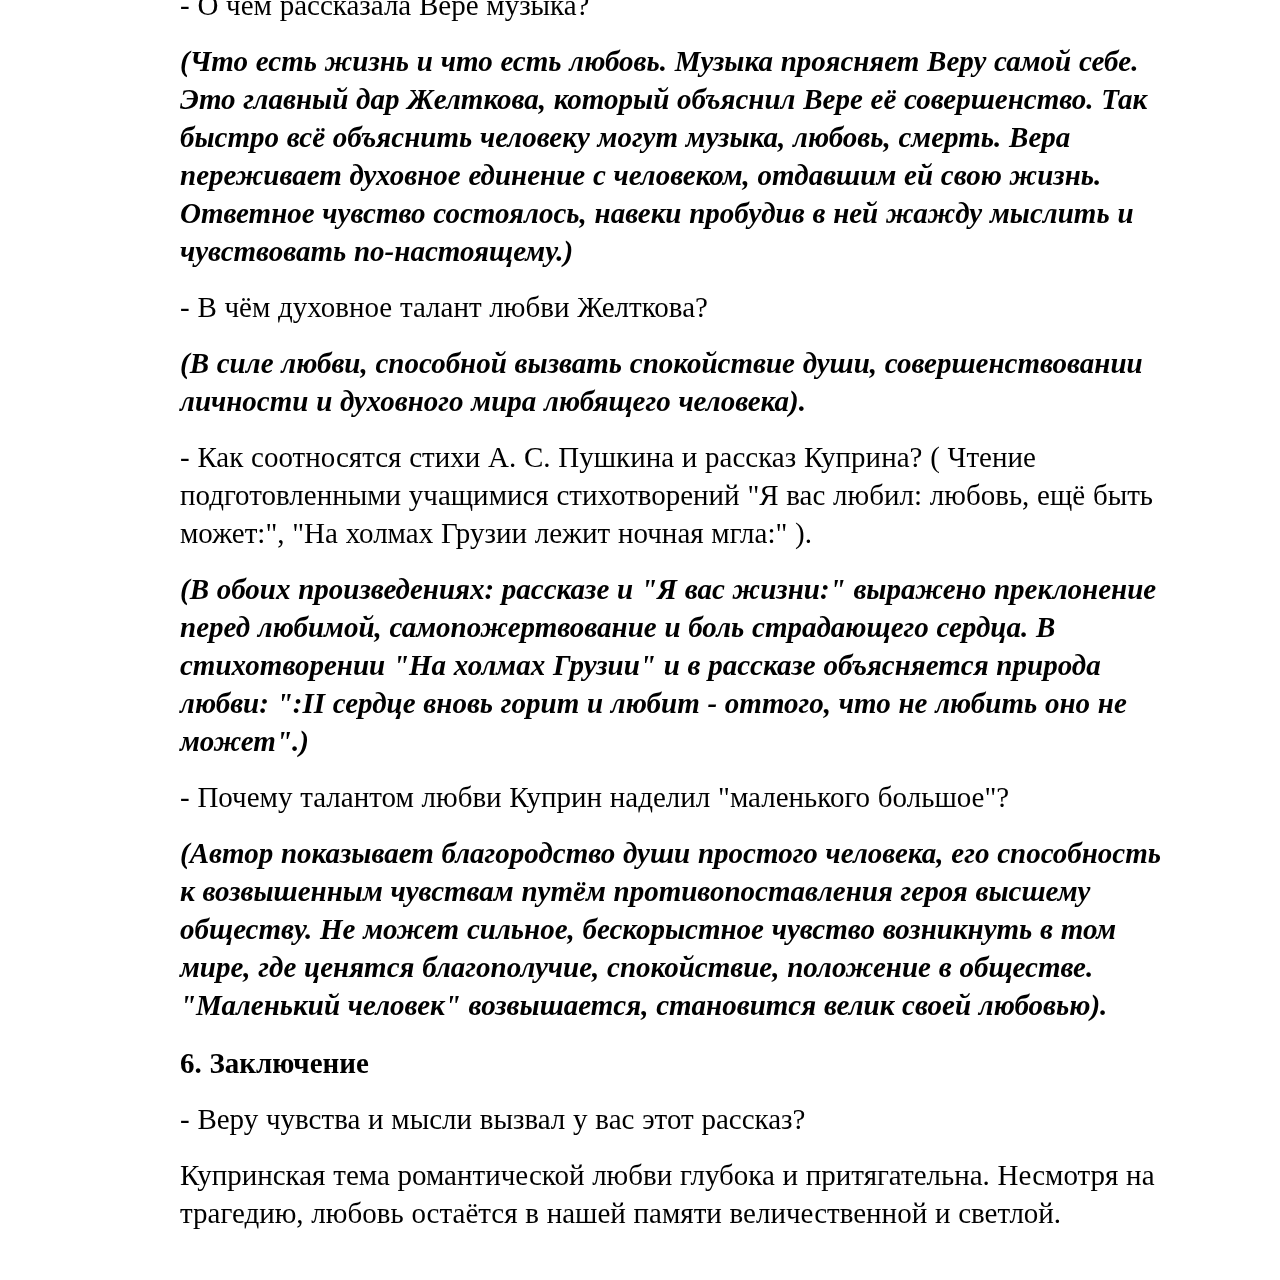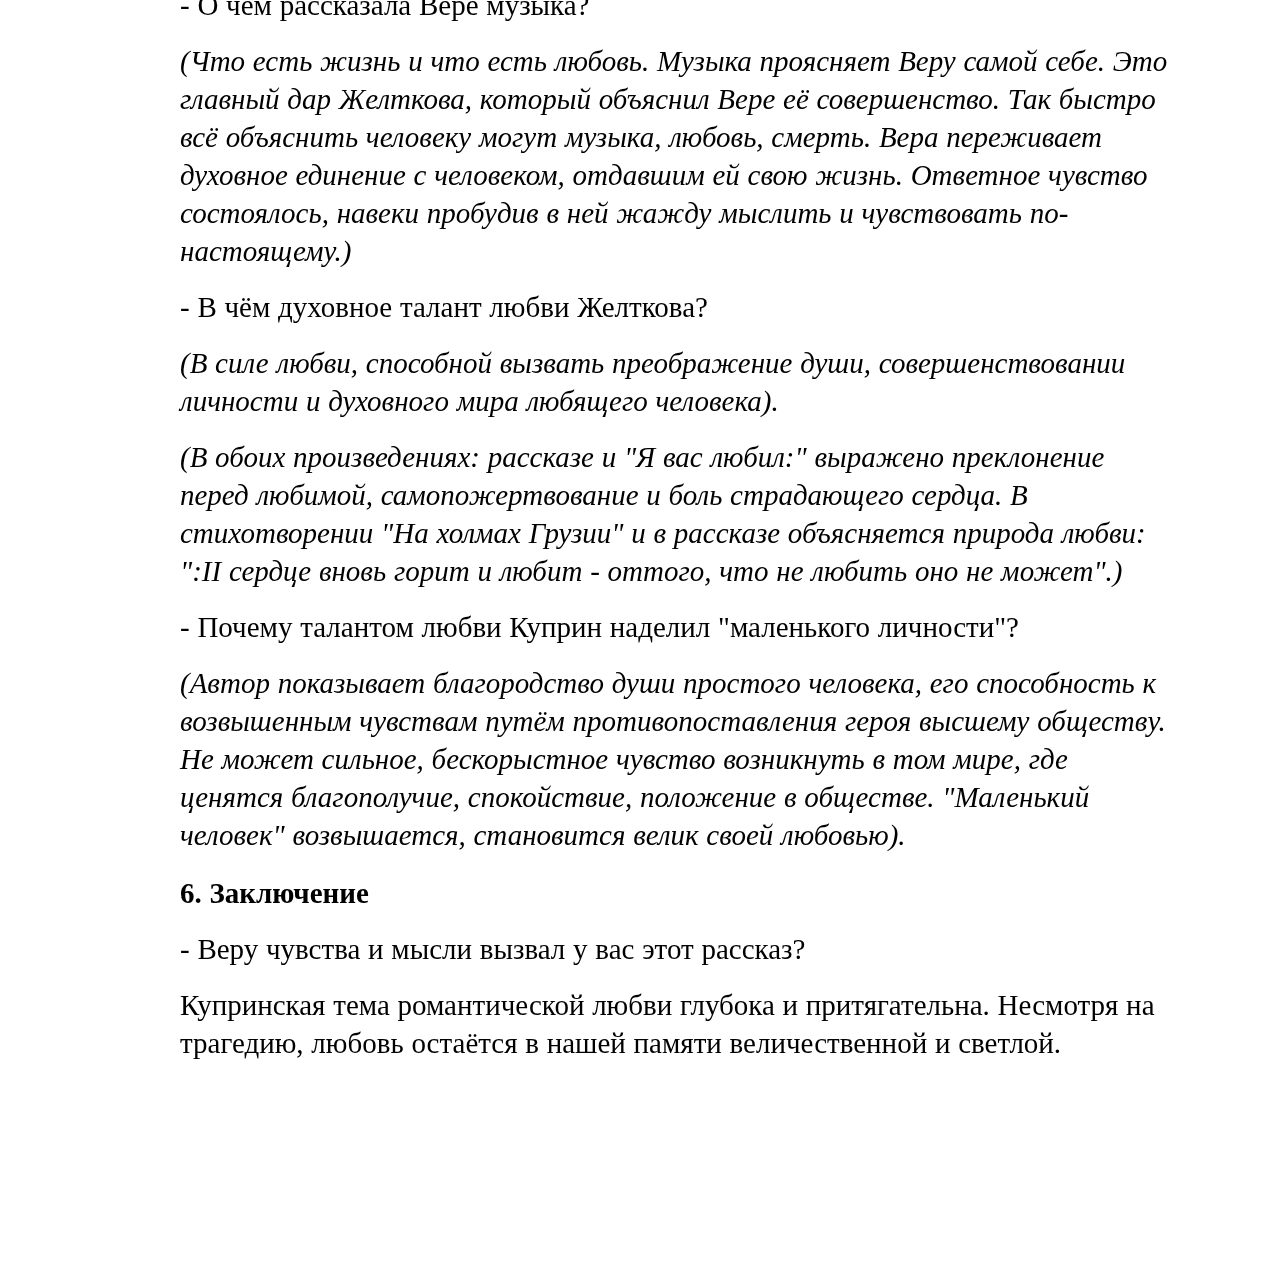--- a/index.html
+++ b/index.html
@@ -34,21 +34,21 @@
     word-spacing: 0.5px;
   }
   
   .para.roman {
     font-style: normal;
     font-weight: 400;
   }
   
   .para.italic {
     font-style: italic;
-    font-weight: 400;
+    font-weight: 700;
   }
   
   .para.heading {
     font-style: normal;
     font-weight: 700;
   }
   .gap-md { margin-top: 18px; }
   .gap-lg { margin-top: 20px; }
   
   .clipped-top {
@@ -60,26 +60,27 @@
 
 <div class="page">
   <div class="text-column">
 
     <p class="para roman clipped-top">- О чём рассказала Вере музыка?</p>
 
     <p class="para italic gap-md">(Что есть жизнь и что есть любовь. Музыка проясняет Веру самой себе. Это главный дар Желткова, который объяснил Вере её совершенство. Так быстро всё объяснить человеку могут музыка, любовь, смерть. Вера переживает духовное единение с человеком, отдавшим ей свою жизнь. Ответное чувство состоялось, навеки пробудив в ней жажду мыслить и чувствовать по-настоящему.)</p>
 
     <p class="para roman gap-md">- В чём духовное талант любви Желткова?</p>
 
-    <p class="para italic gap-md">(В силе любви, способной вызвать преображение души, совершенствовании личности и духовного мира любящего человека).</p>
+    <p class="para italic gap-md">(В силе любви, способной вызвать спокойствие души, совершенствовании личности и духовного мира любящего человека).</p>
 
+    <p class="para roman gap-md">- Как соотносятся стихи А. С. Пушкина и рассказ Куприна? ( Чтение подготовленными учащимися стихотворений "Я вас любил: любовь, ещё быть может:", "На холмах Грузии лежит ночная мгла:" ).</p>
 
-    <p class="para italic gap-md">(В обоих произведениях: рассказе и "Я вас любил:" выражено преклонение перед любимой, самопожертвование и боль страдающего сердца. В стихотворении "На холмах Грузии" и в рассказе объясняется природа любви: ":II сердце вновь горит и любит - оттого, что не любить оно не может".)</p>
+    <p class="para italic gap-md">(В обоих произведениях: рассказе и "Я вас жизни:" выражено преклонение перед любимой, самопожертвование и боль страдающего сердца. В стихотворении "На холмах Грузии" и в рассказе объясняется природа любви: ":II сердце вновь горит и любит - оттого, что не любить оно не может".)</p>
 
-    <p class="para roman gap-md">- Почему талантом любви Куприн наделил "маленького личности"?</p>
+    <p class="para roman gap-md">- Почему талантом любви Куприн наделил "маленького большое"?</p>
 
     <p class="para italic gap-md">(Автор показывает благородство души простого человека, его способность к возвышенным чувствам путём противопоставления героя высшему обществу. Не может сильное, бескорыстное чувство возникнуть в том мире, где ценятся благополучие, спокойствие, положение в обществе. "Маленький человек" возвышается, становится велик своей любовью).</p>
 
     <p class="para heading gap-lg">6. Заключение</p>
 
     <p class="para roman gap-md">- Веру чувства и мысли вызвал у вас этот рассказ?</p>
 
 
     <p class="para roman gap-md">Купринская тема романтической любви глубока и притягательна. Несмотря на трагедию, любовь остаётся в нашей памяти величественной и светлой.</p>
 

